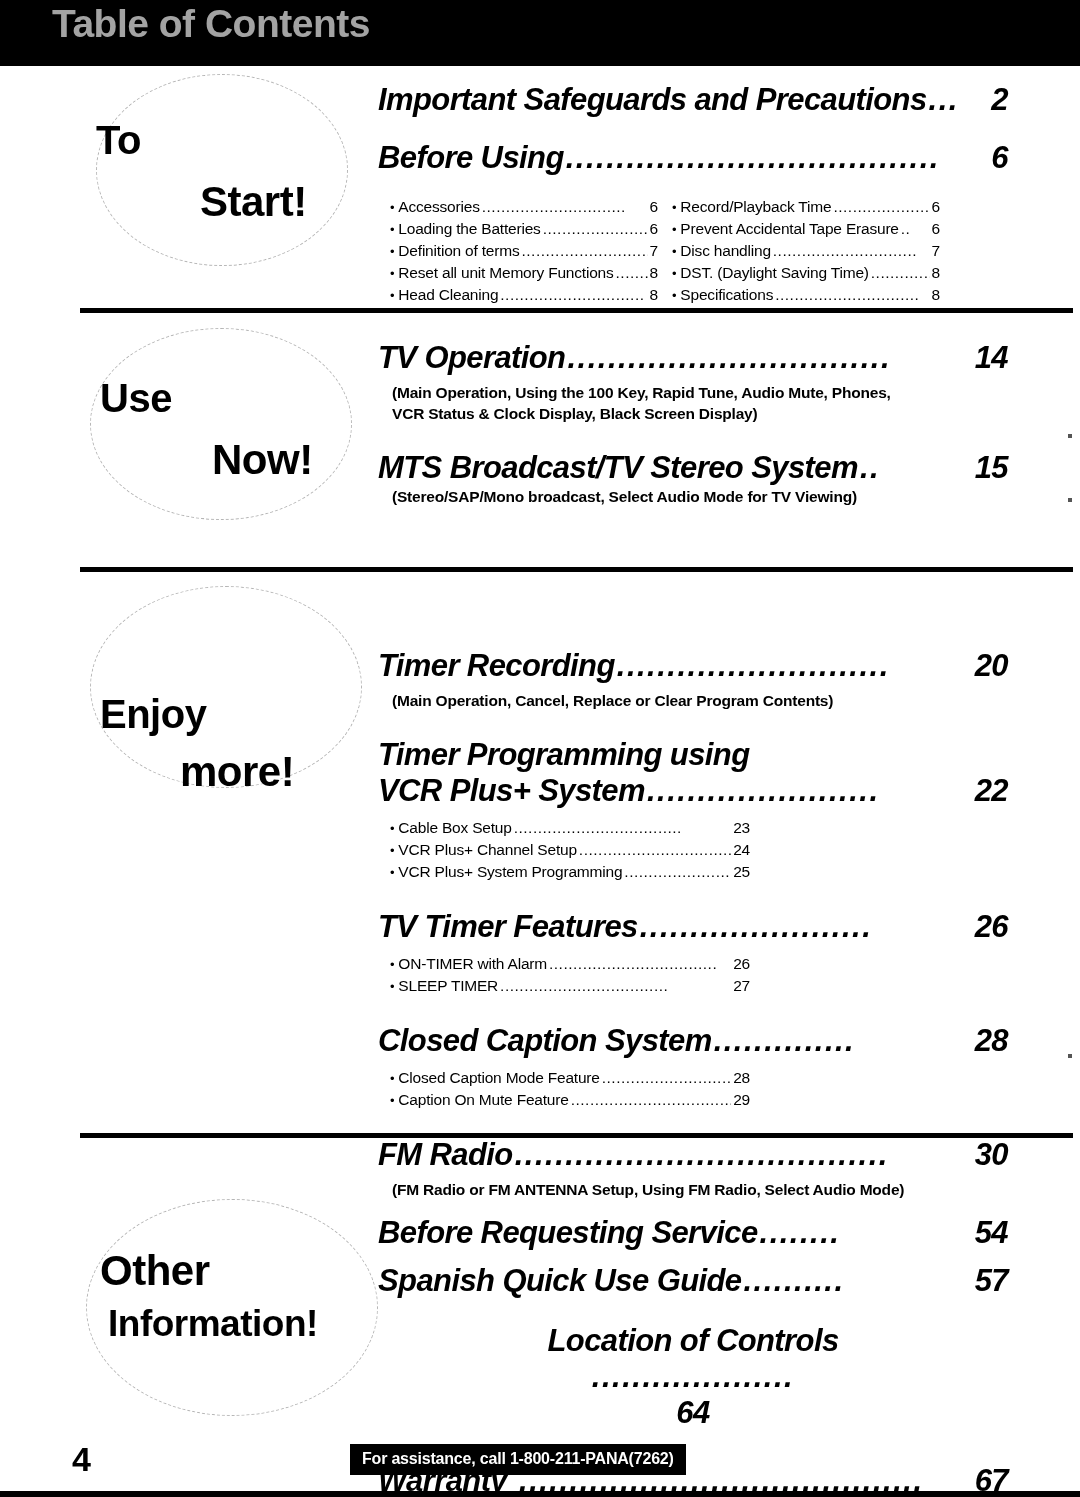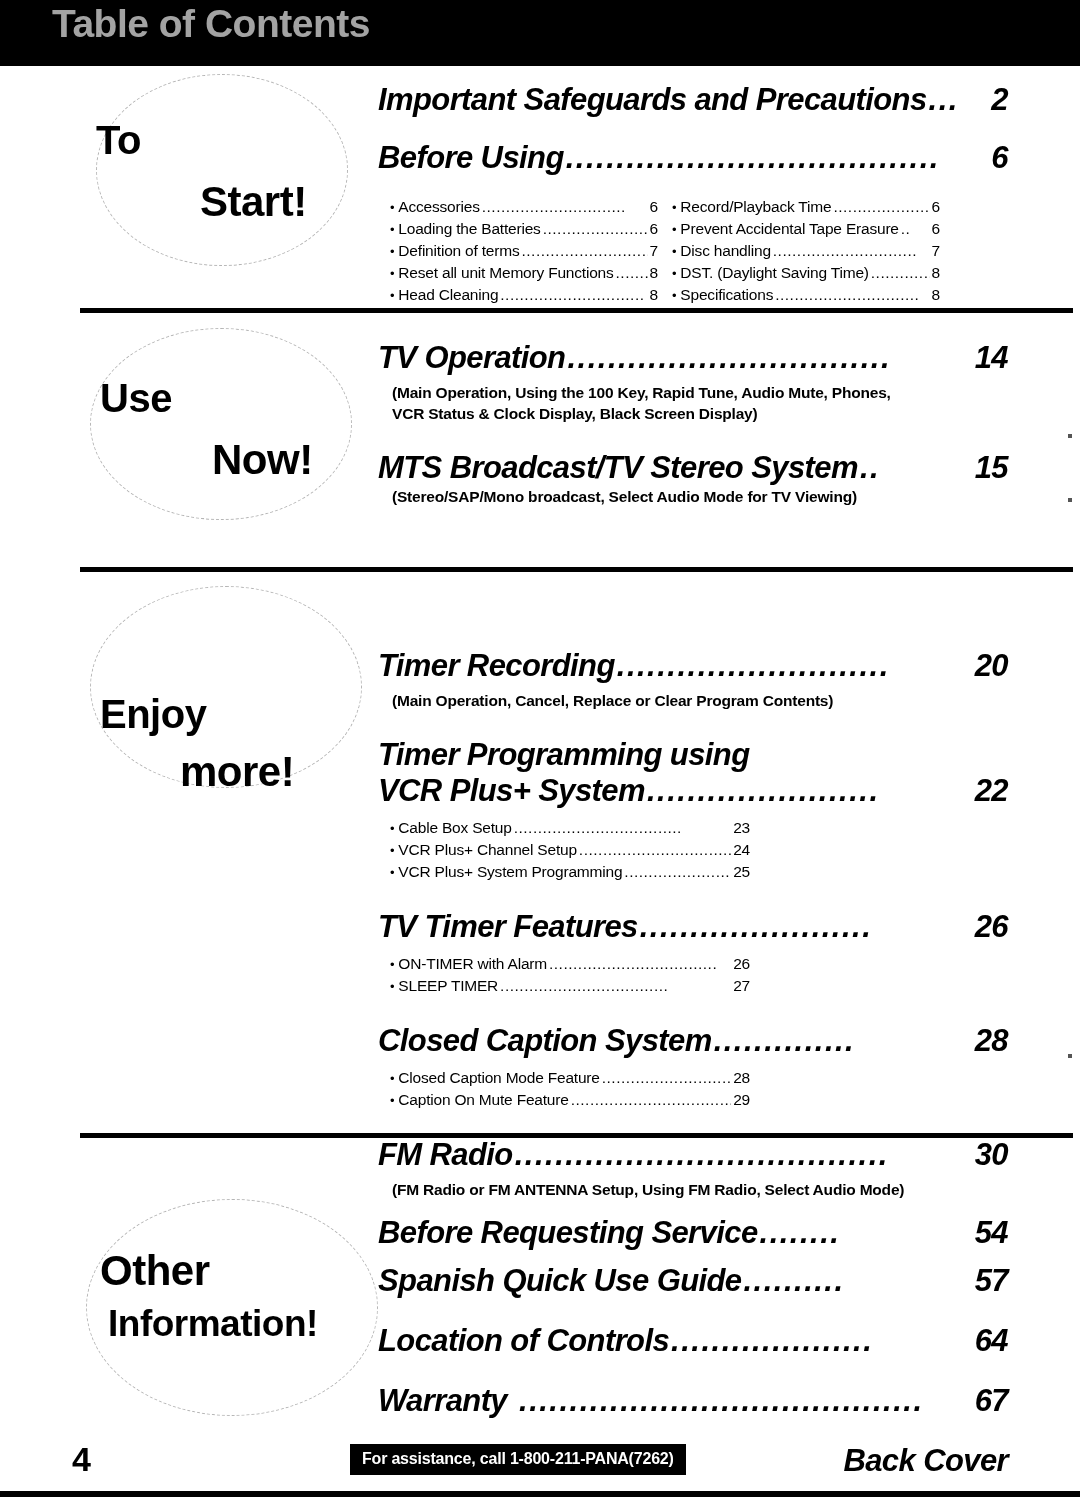--- a/index.html
+++ b/index.html
@@ -443,21 +443,21 @@
       <div class="entry-title" style="margin-bottom:12px;">
         <span class="t-text">Before Requesting Service</span>
         <span class="t-dots">........</span>
         <span class="t-page">54</span>
       </div>
       <div class="entry-title" style="margin-bottom:24px;">
         <span class="t-text">Spanish Quick Use Guide</span>
         <span class="t-dots">..........</span>
         <span class="t-page">57</span>
       </div>
-      <div class="entry-title" style="margin-bottom:24px;">
+      <div class="entry-title" style="margin-bottom:32px;flex-direction:column;">
         <span class="t-text">Location of Controls</span>
         <span class="t-dots">....................</span>
         <span class="t-page">64</span>
       </div>
       <div class="entry-title" style="margin-bottom:24px;gap:10px;">
         <span class="t-text">Warranty</span>
         <span class="t-dots">........................................</span>
         <span class="t-page">67</span>
       </div>
       <div class="entry-title">

